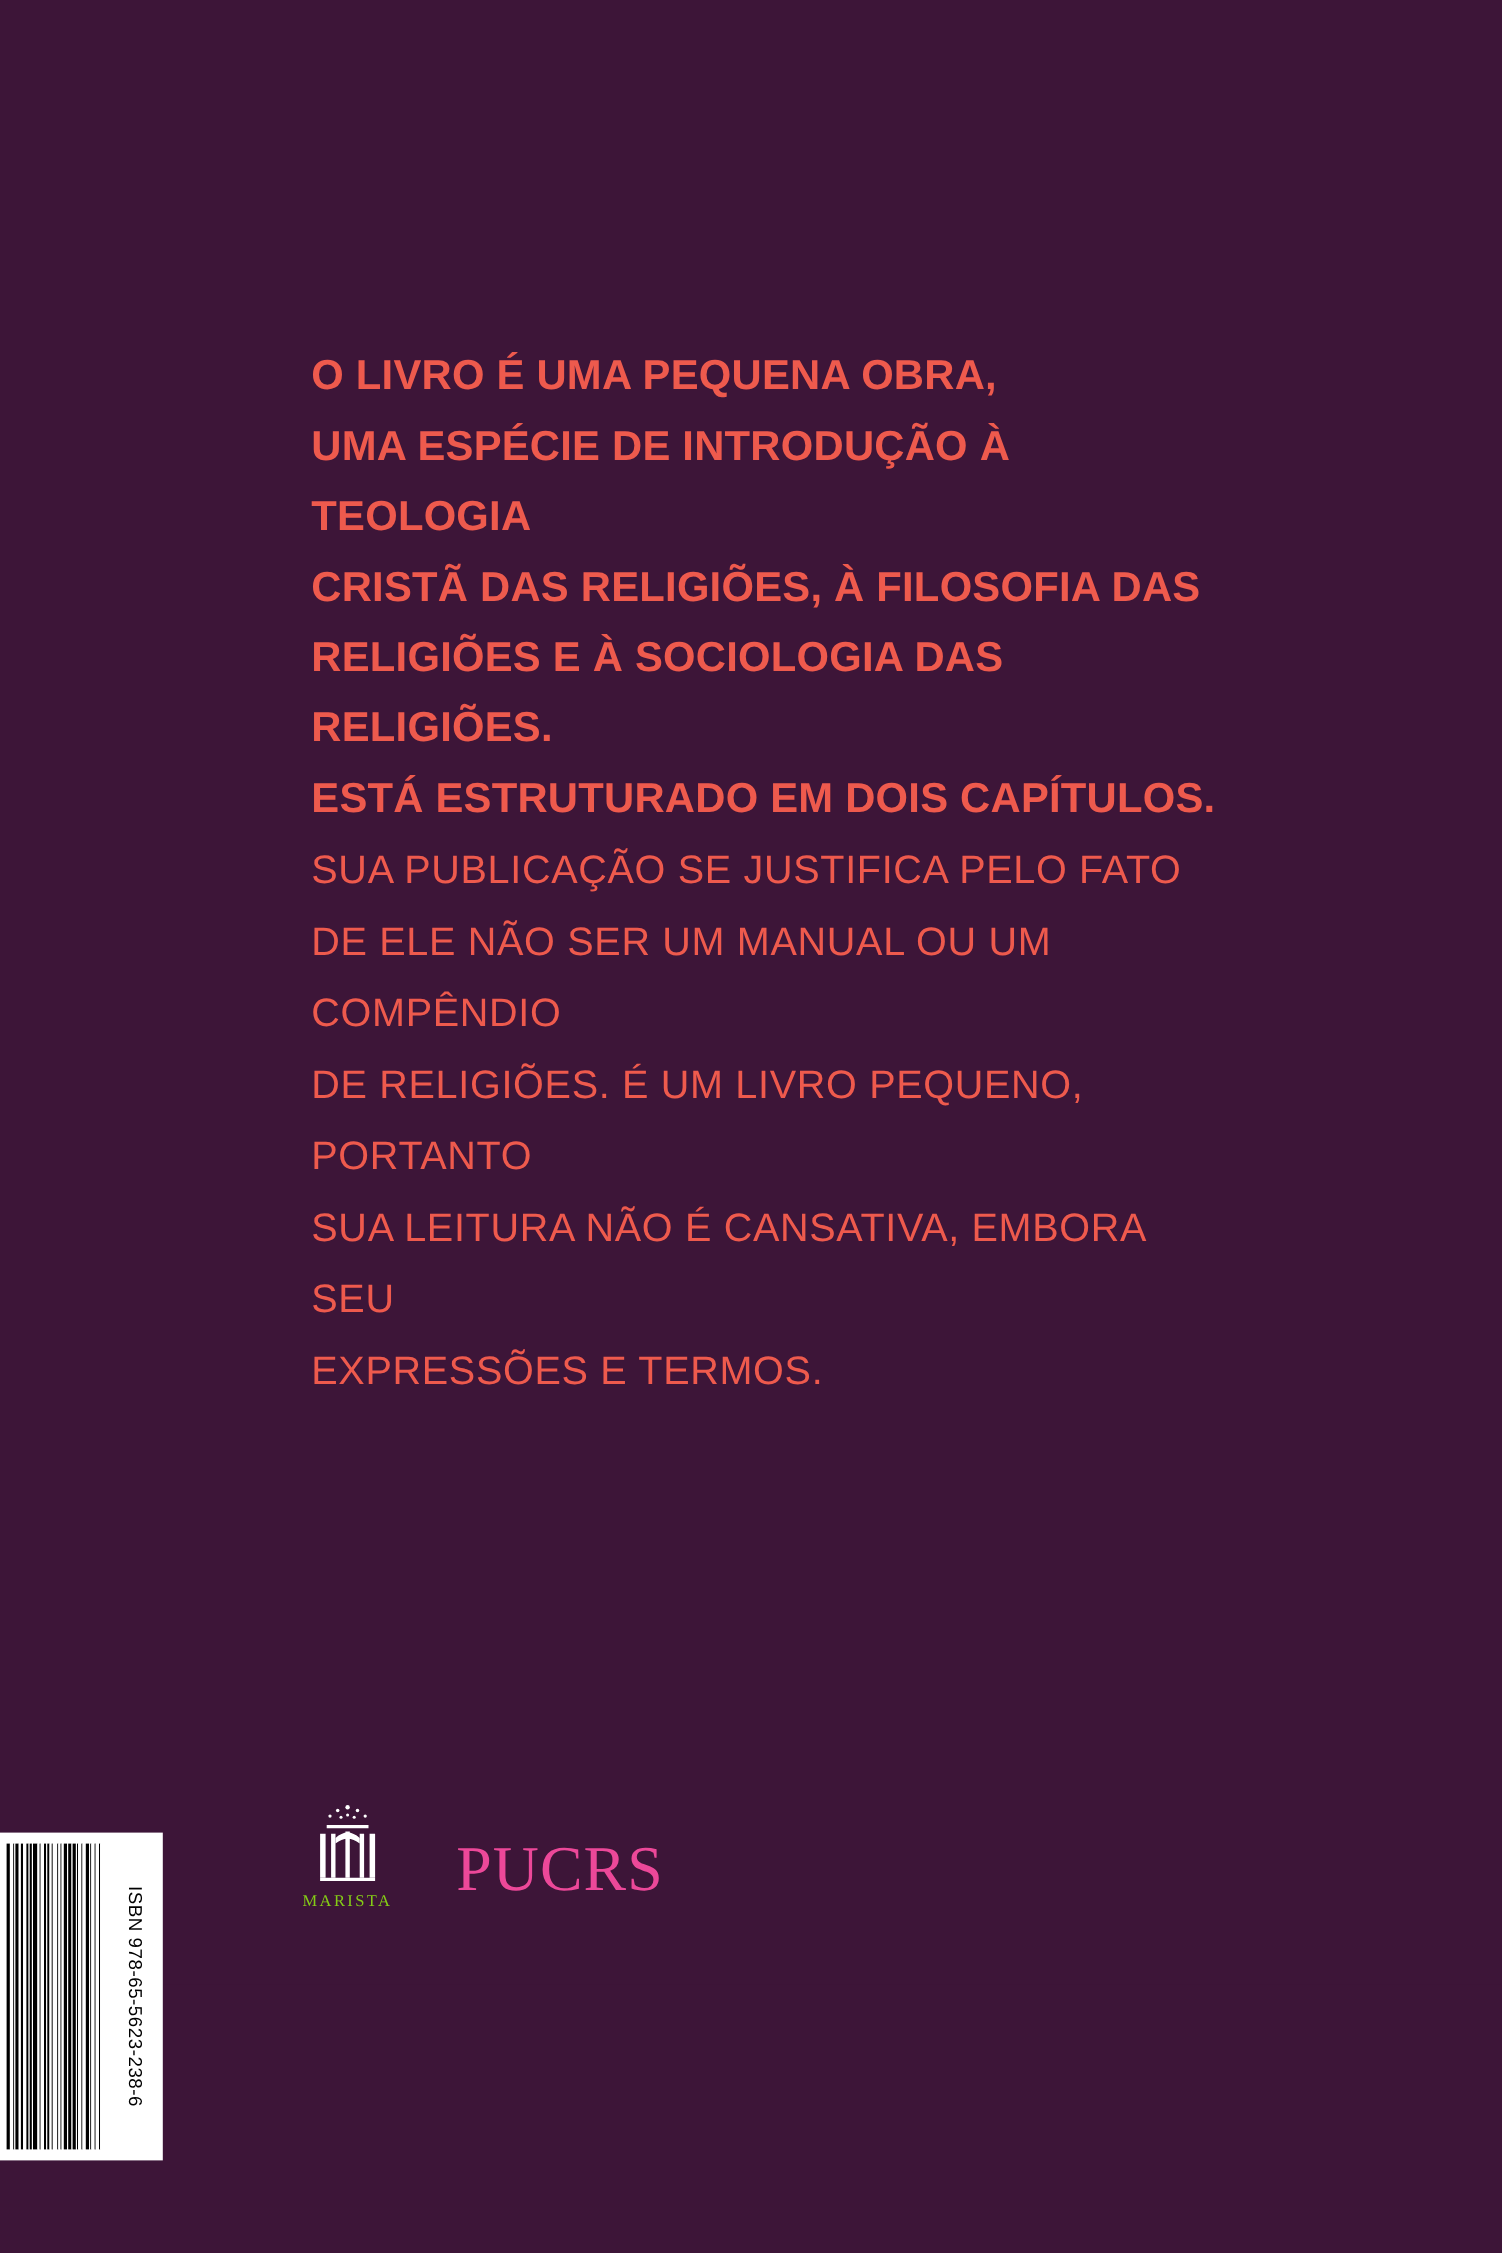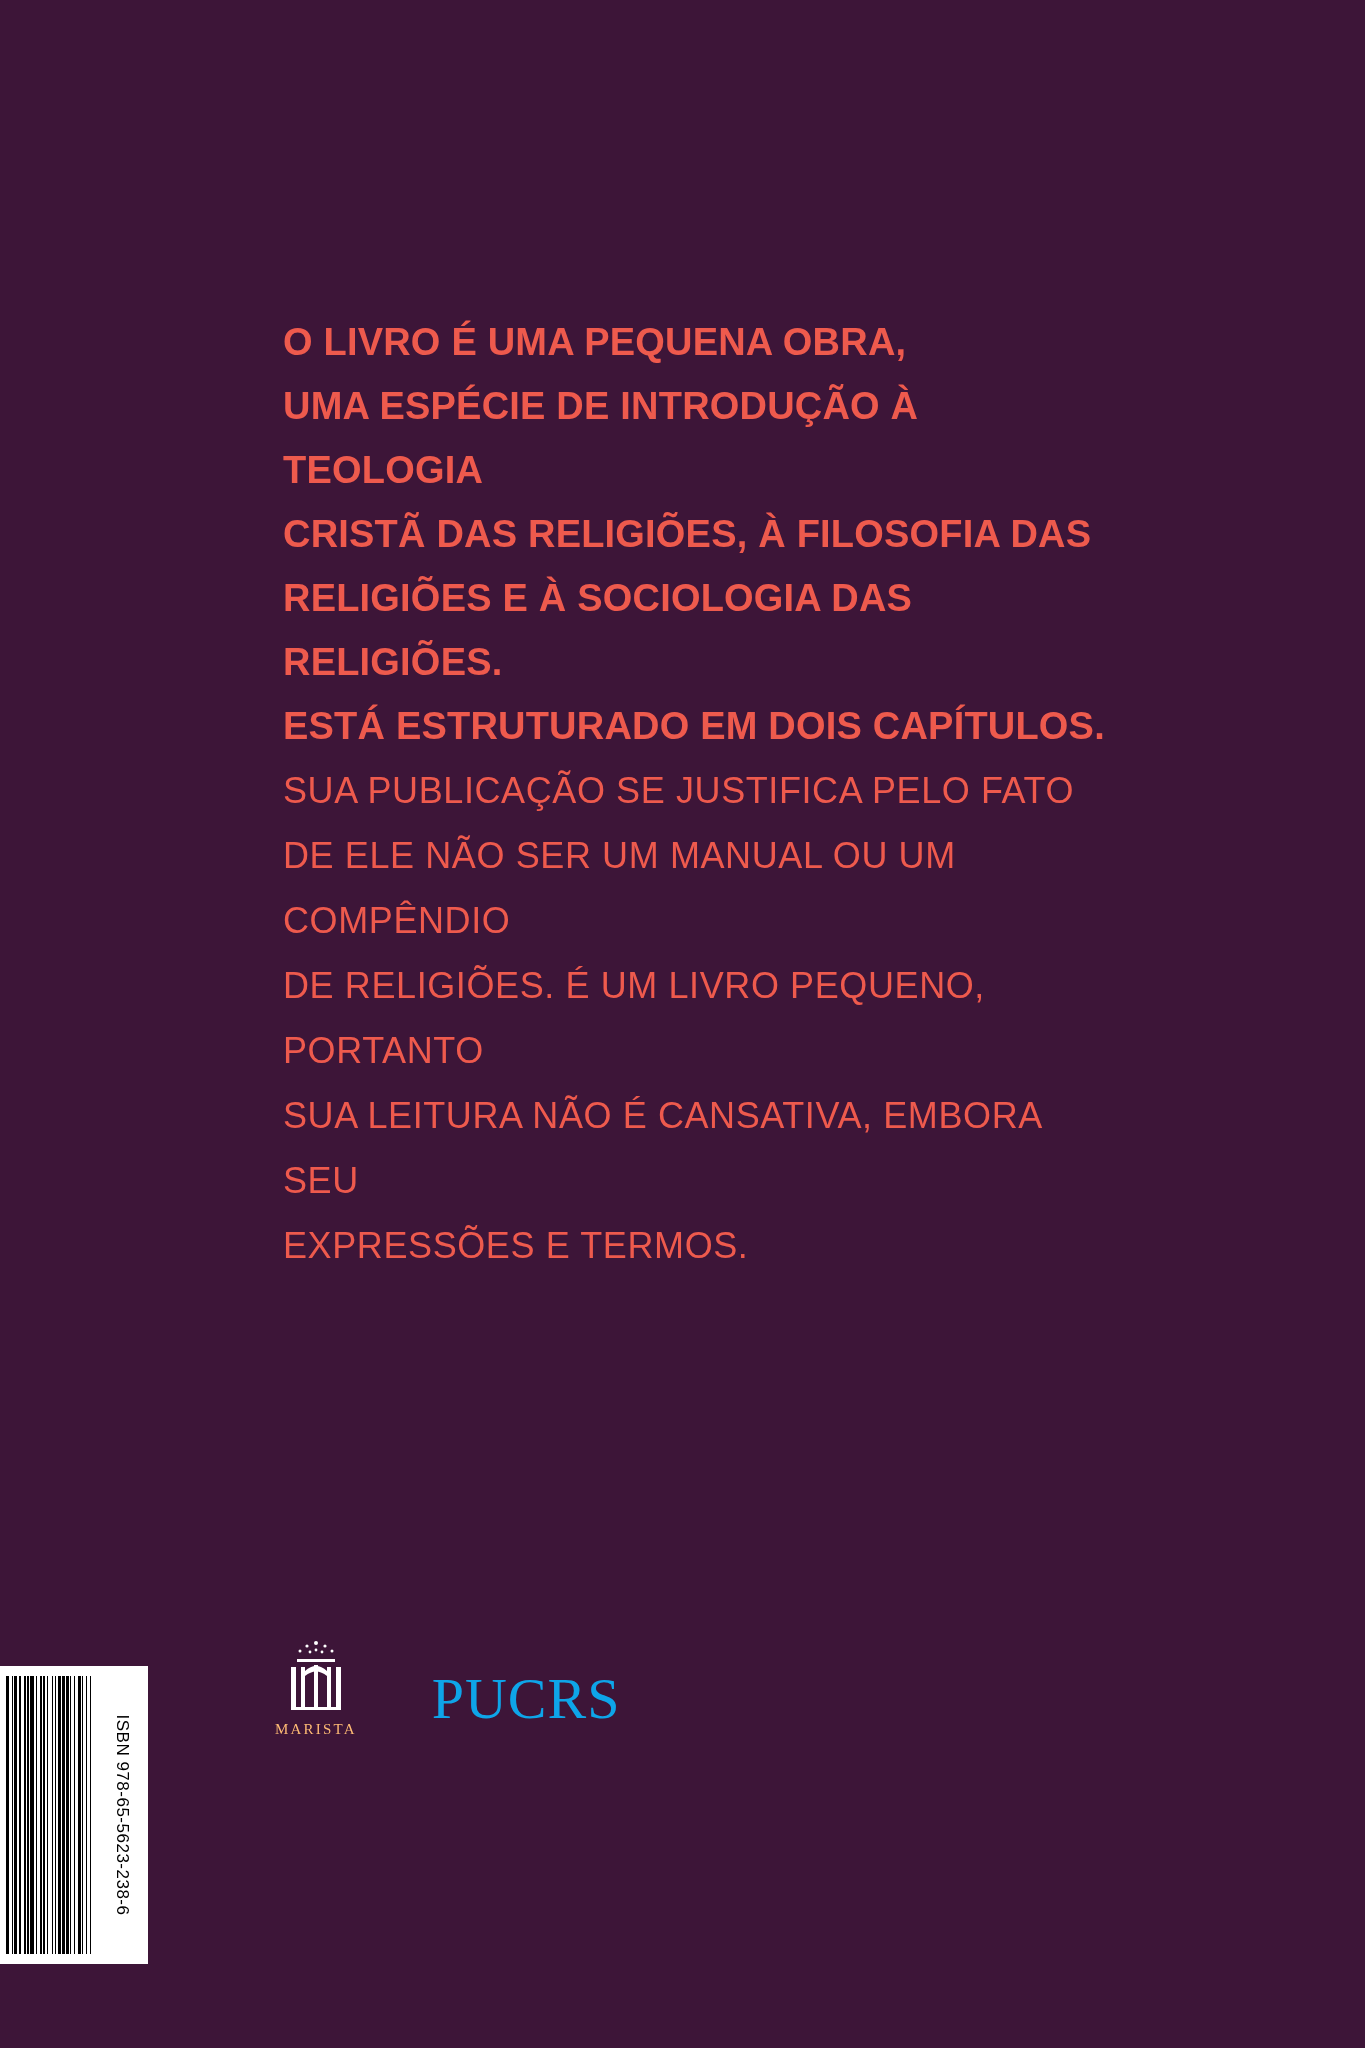--- a/index.html
+++ b/index.html
@@ -109,31 +109,30 @@
     height: 80px;
     position: relative;
   }
   .marista-mark svg {
     display: block;
   }
   .marista-word {
     font-size: 15px;
     letter-spacing: 2.2px;
     margin-top: 4px;
-    color: #fdba74;
+    color: #84cc16;
     font-family: "Liberation Serif", serif;
   }
   .pucrs-logo {
-    color: #0ea5e9;
+    color: #ec4899;
     font-family: "Liberation Serif", serif;
     font-size: 58px;
     letter-spacing: 1px;
     line-height: 1;
     padding-bottom: 10px;
-    margin-left: 17px;
   }
 </style>
 </head>
 <body>
 
 <div class="page">
 
   <div class="blurb">
     <div class="blurb-bold">
       <p>O LIVRO É UMA PEQUENA OBRA,</p>

